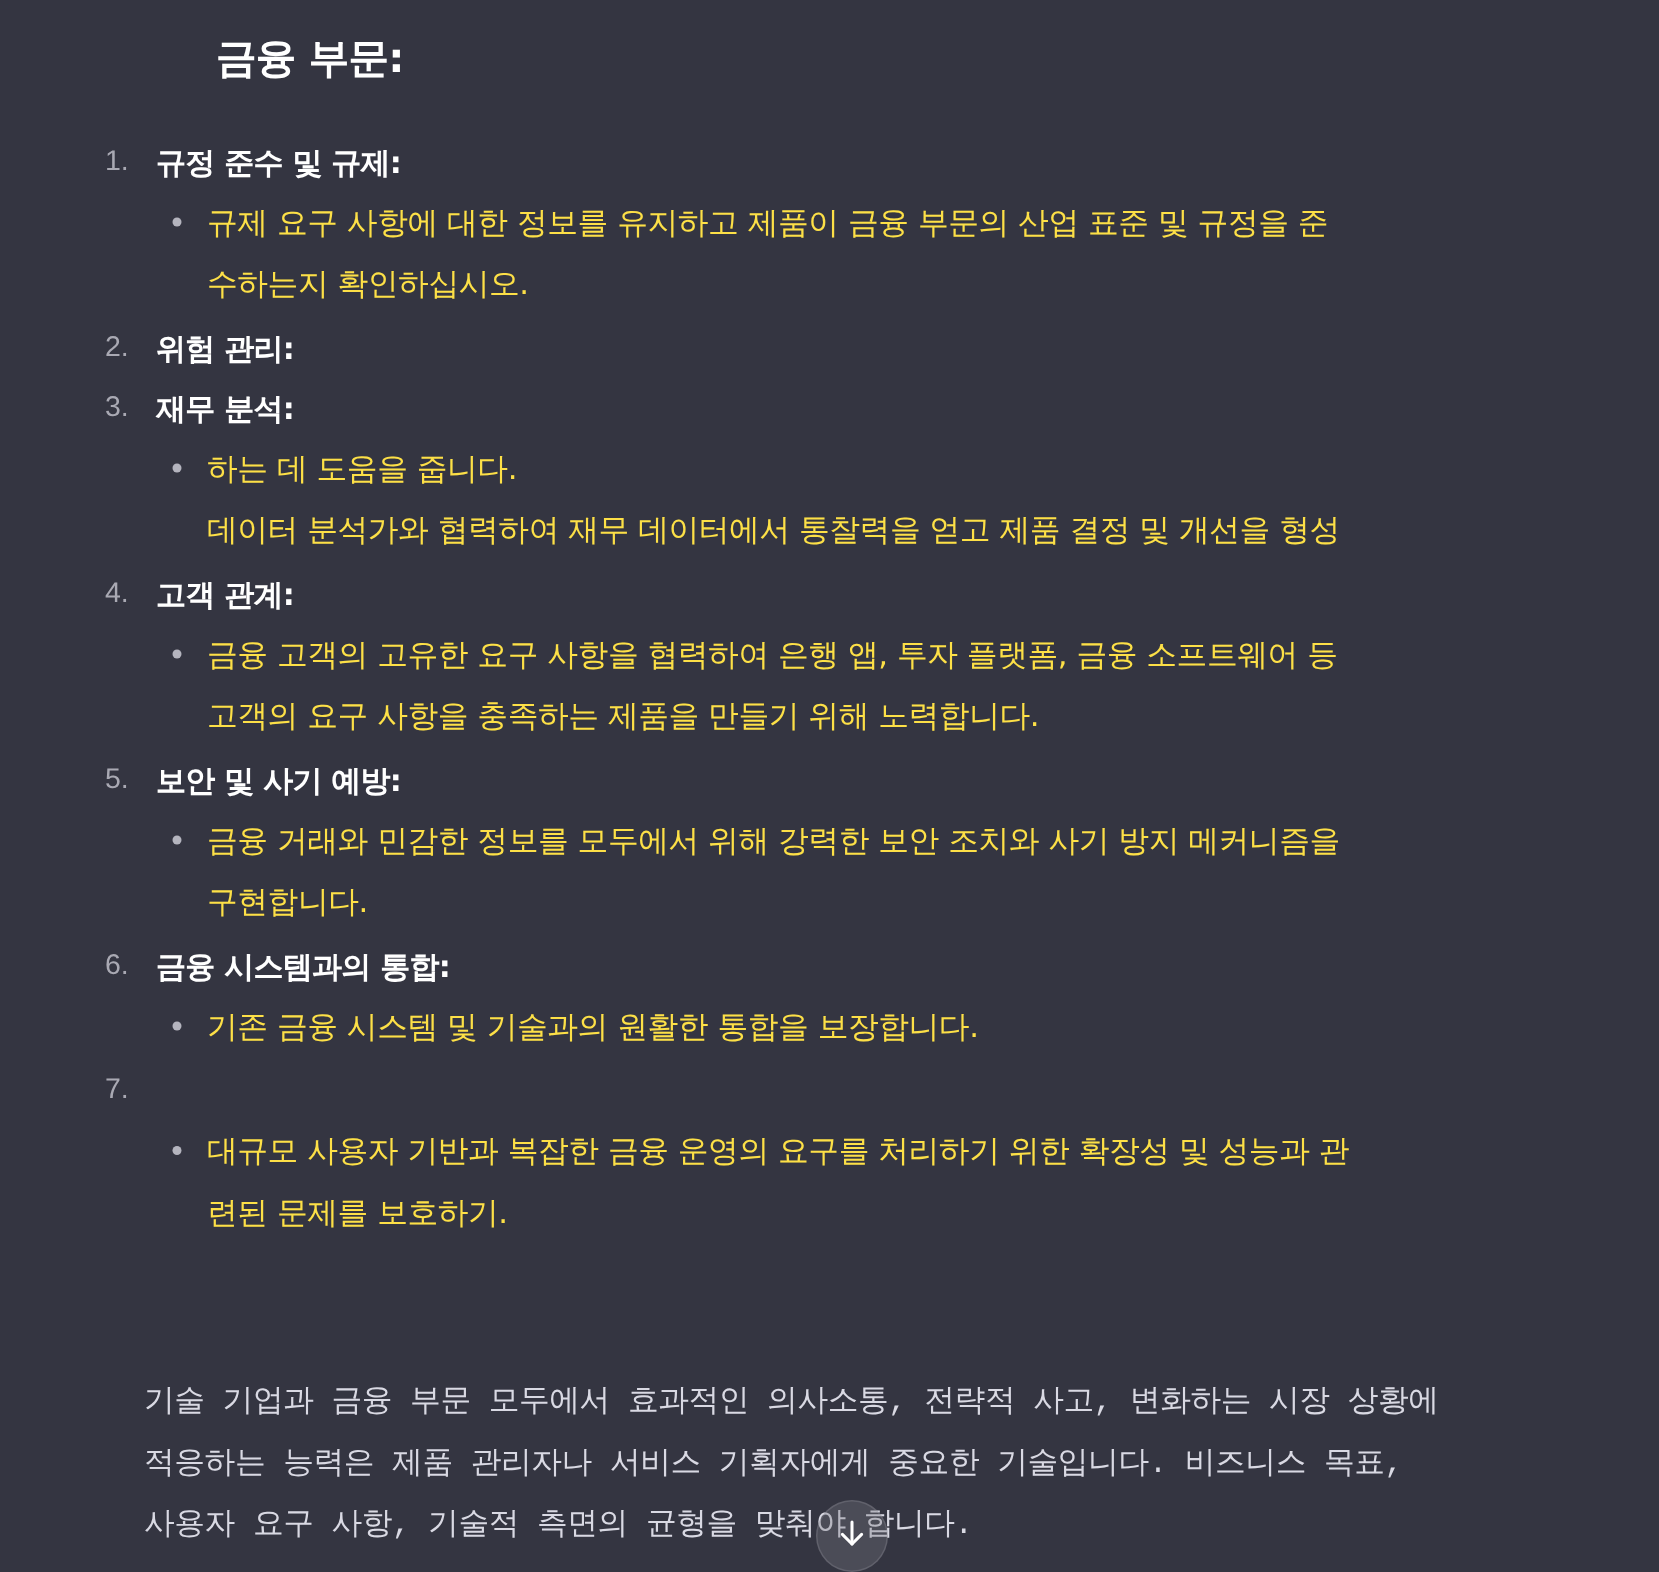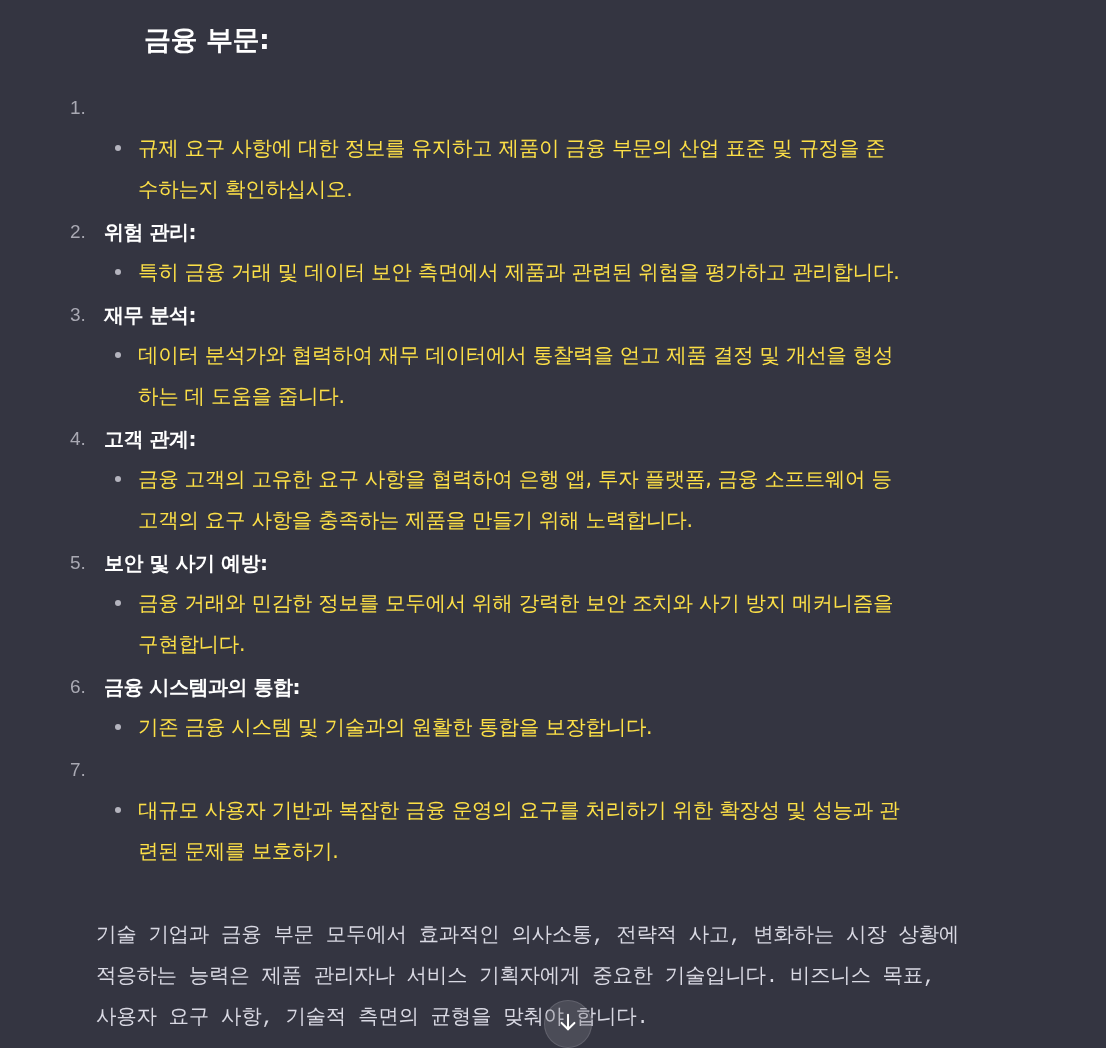--- a/index.html
+++ b/index.html
@@ -115,48 +115,45 @@
 <body>
 
 <div class="content">
   <div class="heading">금융 부문:</div>
 
   <div class="list">
 
     <div class="item">
       <div class="item-head">
         <span class="num">1.</span>
+        <span class="title">규정 준수 및 규제:</span>
       </div>
       <div class="bullet-row">
         <span class="bullet-dot"></span>
         <div>규제 요구 사항에 대한 정보를 유지하고 제품이 금융 부문의 산업 표준 및 규정을 준</div>
         <div>수하는지 확인하십시오.</div>
       </div>
     </div>
 
     <div class="item">
       <div class="item-head">
         <span class="num">2.</span>
         <span class="title">위험 관리:</span>
       </div>
-      <div class="bullet-row">
-        <span class="bullet-dot"></span>
-        <div>특히 금융 거래 및 데이터 보안 측면에서 제품과 관련된 위험을 평가하고 관리합니다.</div>
-      </div>
     </div>
 
     <div class="item">
       <div class="item-head">
         <span class="num">3.</span>
         <span class="title">재무 분석:</span>
       </div>
       <div class="bullet-row">
         <span class="bullet-dot"></span>
+        <div>하는 데 도움을 줍니다.</div>
         <div>데이터 분석가와 협력하여 재무 데이터에서 통찰력을 얻고 제품 결정 및 개선을 형성</div>
-        <div>하는 데 도움을 줍니다.</div>
       </div>
     </div>
 
     <div class="item">
       <div class="item-head">
         <span class="num">4.</span>
         <span class="title">고객 관계:</span>
       </div>
       <div class="bullet-row">
         <span class="bullet-dot"></span>

